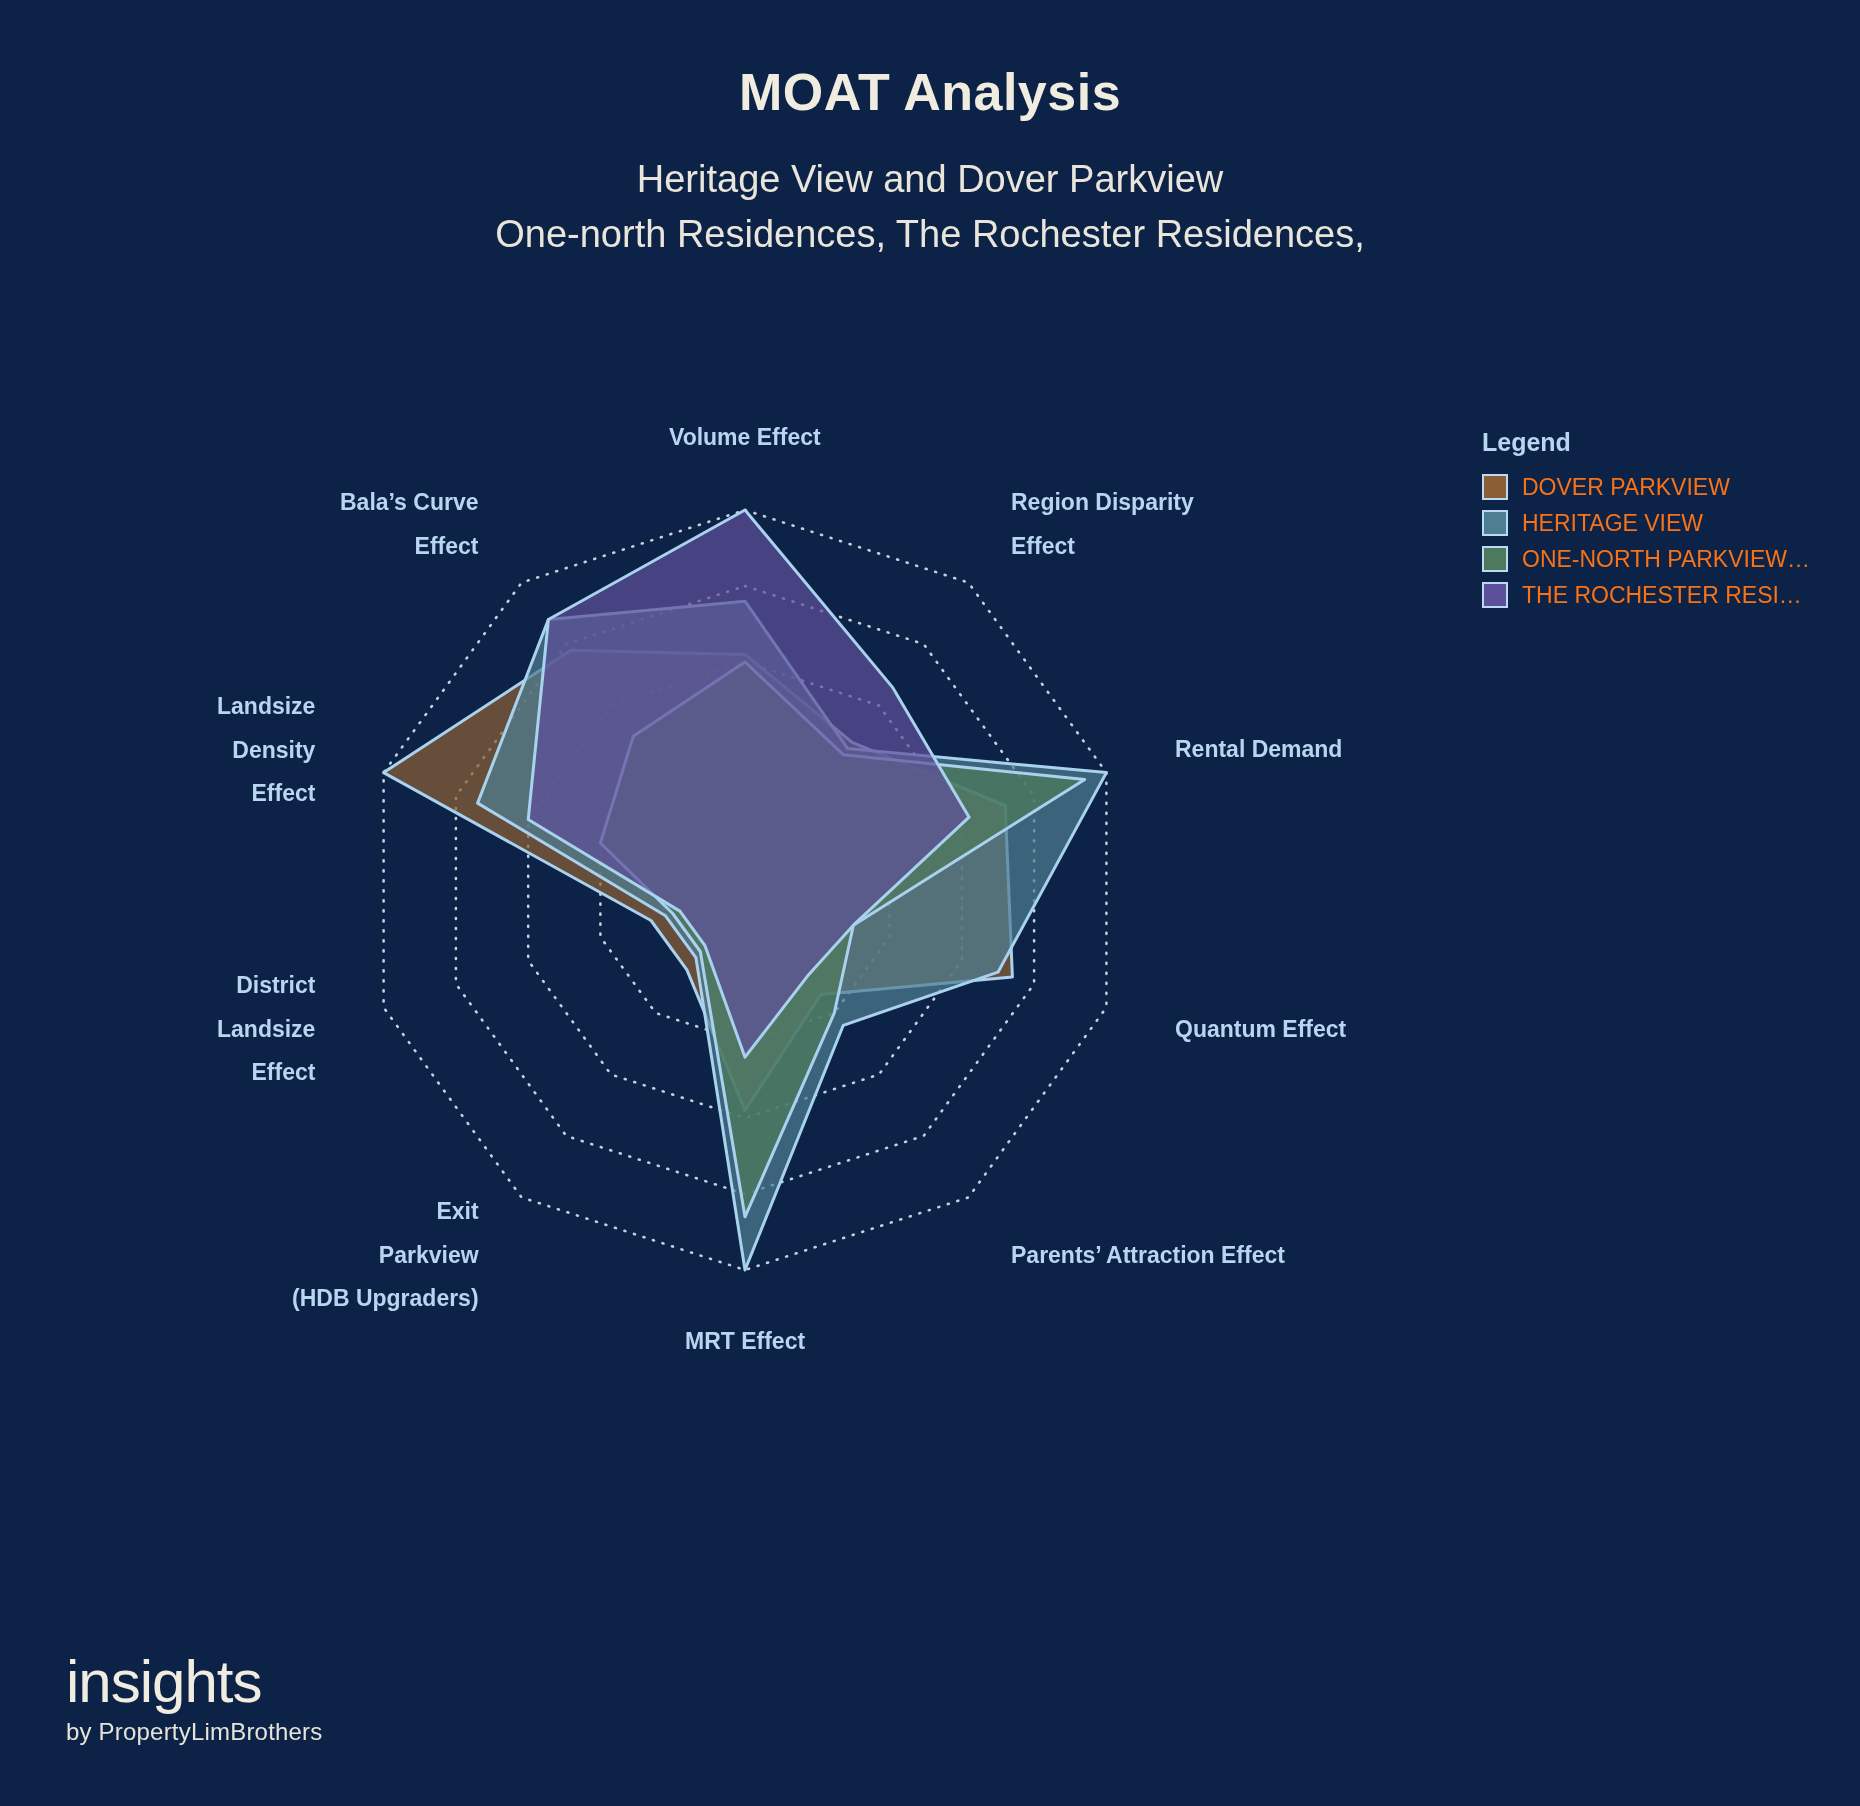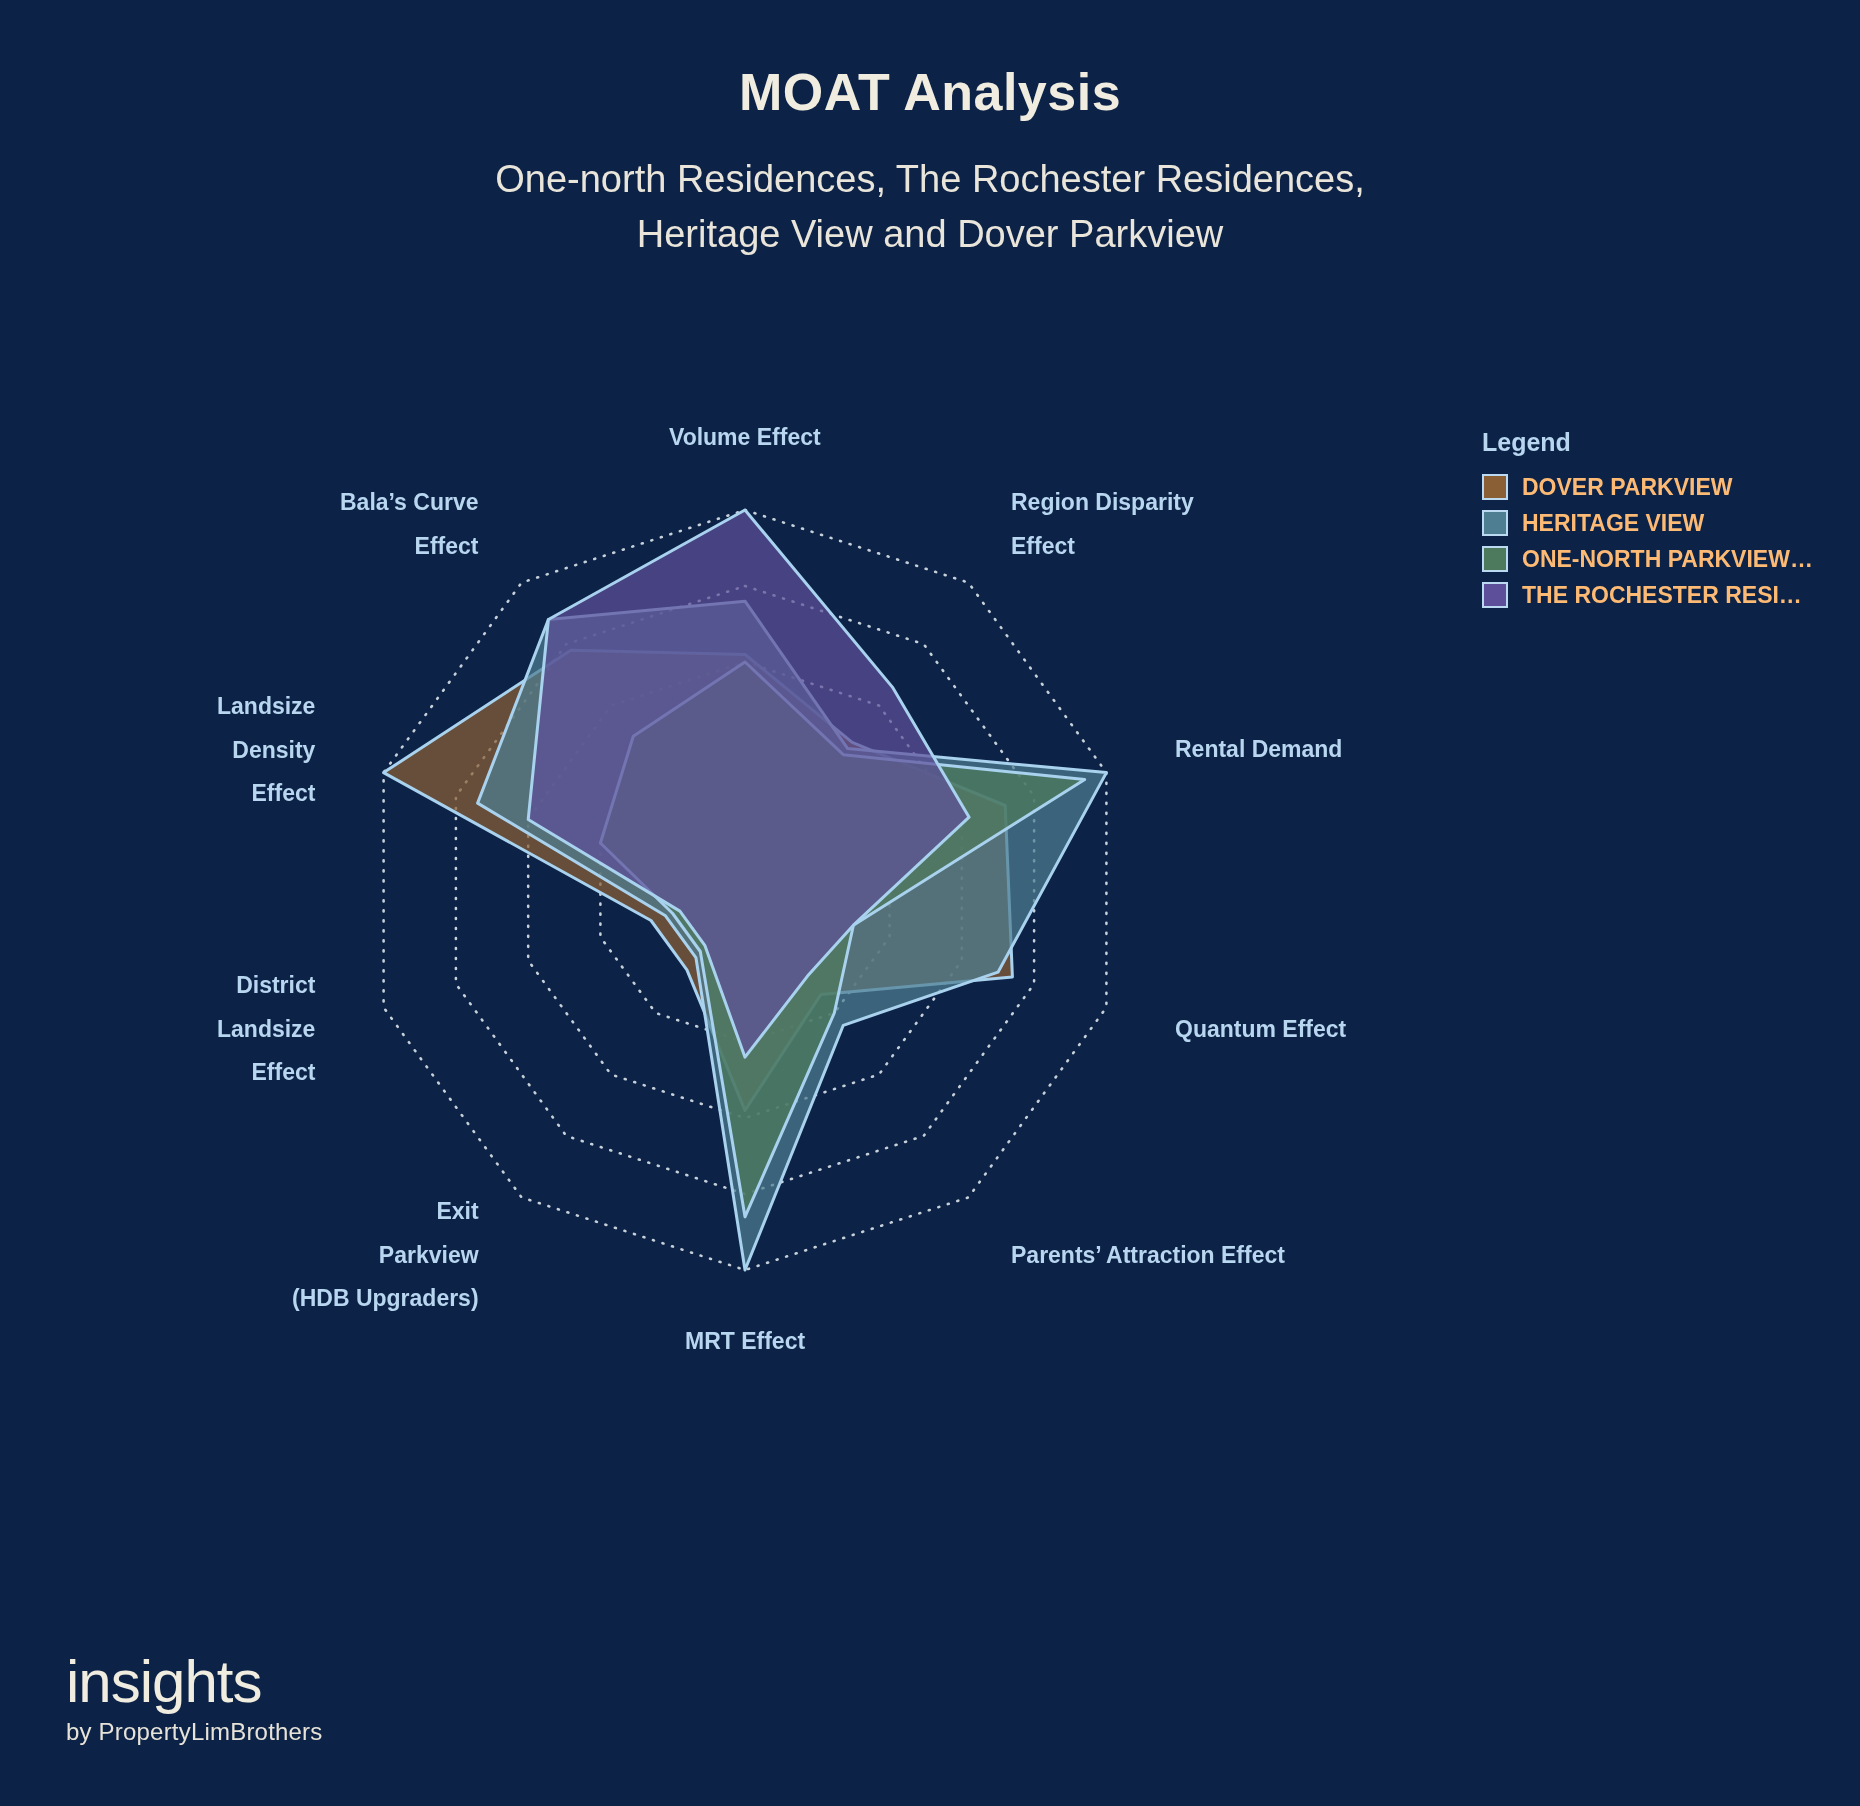--- a/index.html
+++ b/index.html
@@ -46,21 +46,21 @@
   .legend{position:absolute;left:1482px;top:428px;}
   .legend-title{
     color:#b8d6f0;font-size:25px;font-weight:bold;margin-bottom:12px;
   }
   .legend-row{display:flex;align-items:center;height:36px;}
   .swatch{
     width:26px;height:26px;border:2px solid #bcd9f2;
     margin-right:14px;box-sizing:border-box;flex:none;
   }
   .legend-text{
-    color:#fdba74;font-size:23px;font-weight:700;white-space:nowrap;
+    color:#f97316;font-size:23px;font-weight:400;white-space:nowrap;
   }
 
   
   .brand{position:absolute;left:66px;top:1652px;}
   .brand-main{
     color:#f0ece0;font-size:60px;font-weight:400;letter-spacing:-1px;line-height:1;
   }
   .brand-sub{
     color:#e7e3d8;font-size:24px;font-weight:400;margin-top:6px;letter-spacing:.2px;
   }
@@ -76,22 +76,22 @@
   .wm-l3{font-size:34px;font-weight:400;color:rgba(200,200,190,0.05);letter-spacing:4px;margin-top:12px;}
 </style>
 </head>
 <body>
 
 <div id="stage">
 
   <div class="title">MOAT Analysis</div>
 
   <div class="subtitle">
+    <span>Heritage View and Dover Parkview</span>
     <span>One-north Residences, The Rochester Residences,</span>
-    <span>Heritage View and Dover Parkview</span>
   </div>
 
 
   <svg id="chart" viewBox="0 0 1860 1806">
     <g id="grid-layer">
         <polygon points="745.0,814.0 789.7,828.5 817.3,866.5 817.3,913.5 789.7,951.5 745.0,966.0 700.3,951.5 672.7,913.5 672.7,866.5 700.3,828.5" fill="none" stroke="#e8eef5" stroke-width="2.6" stroke-dasharray="1 9" stroke-linecap="round" opacity="0.85"></polygon>
         <polygon points="745.0,738.0 834.3,767.0 889.6,843.0 889.6,937.0 834.3,1013.0 745.0,1042.0 655.7,1013.0 600.4,937.0 600.4,843.0 655.7,767.0" fill="none" stroke="#e8eef5" stroke-width="2.6" stroke-dasharray="1 9" stroke-linecap="round" opacity="0.85"></polygon>
         <polygon points="745.0,662.0 879.0,705.5 961.8,819.5 961.8,960.5 879.0,1074.5 745.0,1118.0 611.0,1074.5 528.2,960.5 528.2,819.5 611.0,705.5" fill="none" stroke="#e8eef5" stroke-width="2.6" stroke-dasharray="1 9" stroke-linecap="round" opacity="0.85"></polygon>
         <polygon points="745.0,586.0 923.7,644.1 1034.1,796.1 1034.1,983.9 923.7,1135.9 745.0,1194.0 566.3,1135.9 455.9,983.9 455.9,796.1 566.3,644.1" fill="none" stroke="#e8eef5" stroke-width="2.6" stroke-dasharray="1 9" stroke-linecap="round" opacity="0.85"></polygon>
         <polygon points="745.0,510.0 968.4,582.6 1106.4,772.6 1106.4,1007.4 968.4,1197.4 745.0,1270.0 521.6,1197.4 383.6,1007.4 383.6,772.6 521.6,582.6" fill="none" stroke="#e8eef5" stroke-width="2.6" stroke-dasharray="1 9" stroke-linecap="round" opacity="0.85"></polygon>

